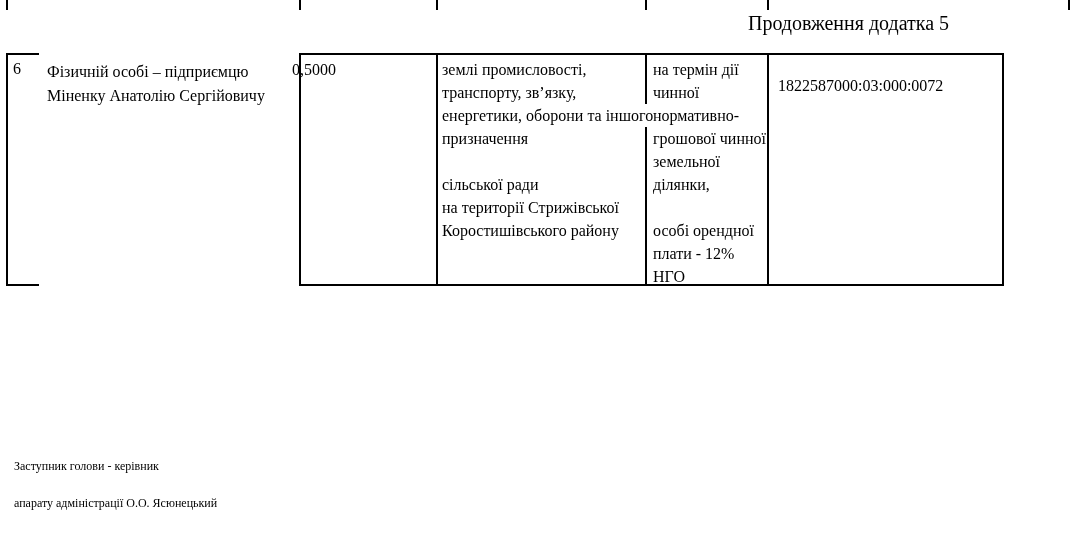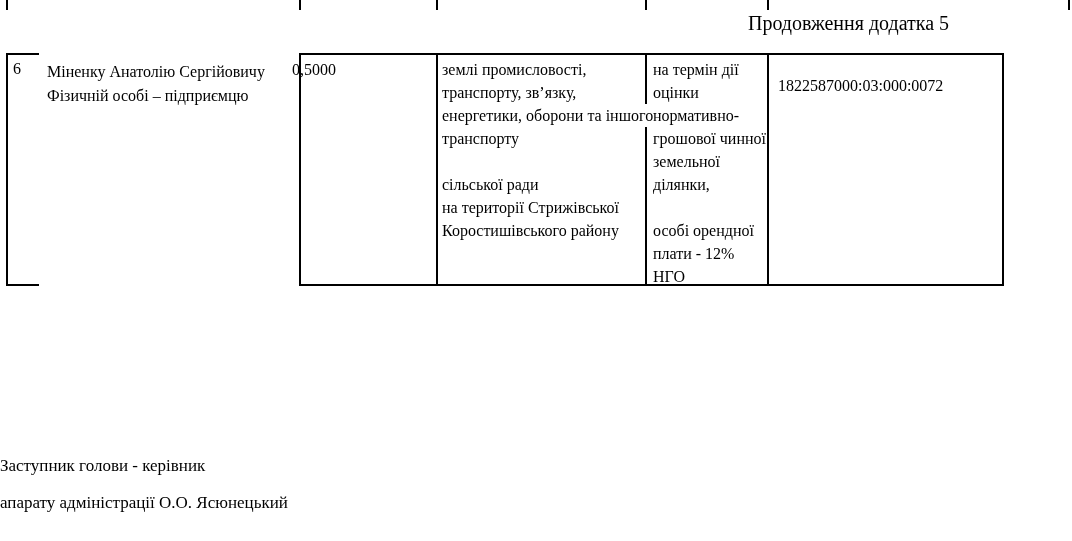--- a/index.html
+++ b/index.html
@@ -78,22 +78,22 @@
   .lessee .ln { min-height: 24px; }
   
   .overflow-line {
     background: #ffffff;
     width: max-content;
     padding-right: 5px;
     font-family: Liberation Serif, serif;
   }
   .footer-line {
     position: absolute;
-    left: 0;
-    font-size: 17px;
+    left: 14px;
+    font-size: 12px;
     line-height: 22px;
     white-space: nowrap;
   }
 </style>
 </head>
 <body>
 
 <div class="page">
 
   <div class="vstub" style="left:6px"></div>
@@ -111,40 +111,40 @@
     <div class="vdiv" style="left:645px"></div>
     <div class="vdiv" style="left:767px"></div>
 
     <div class="left-rail"></div>
     <div class="hstub top"></div>
     <div class="hstub bottom"></div>
 
     <div class="txt" style="left:13px; top:57px">6</div>
 
     <div class="txt lessee" style="left:47px; top:60px">
+      <div class="ln">Фізичній особі – підприємцю</div>
       <div class="ln">Міненку Анатолію Сергійовичу</div>
-      <div class="ln">Фізичній особі – підприємцю</div>
     </div>
 
     <div class="txt" style="left:292px; top:58px">0,5000</div>
 
     <div class="txt" style="left:442px; top:58px">
       <div class="ln">землі промисловості,</div>
       <div class="ln">транспорту, зв’язку,</div>
       <div class="ln overflow-line">енергетики, оборони та іншого</div>
-      <div class="ln">транспорту</div>
+      <div class="ln">призначення</div>
       <div class="ln"></div>
       <div class="ln">сільської ради</div>
       <div class="ln">на території Стрижівської</div>
       <div class="ln">Коростишівського району</div>
     </div>
 
     <div class="txt" style="left:653px; top:58px">
       <div class="ln">на термін дії</div>
-      <div class="ln">оцінки</div>
+      <div class="ln">чинної</div>
       <div class="ln">нормативно-</div>
       <div class="ln">грошової чинної</div>
       <div class="ln">земельної</div>
       <div class="ln">ділянки,</div>
       <div class="ln"></div>
       <div class="ln">особі орендної</div>
       <div class="ln">плати - 12%</div>
       <div class="ln">НГО</div>
     </div>
 

